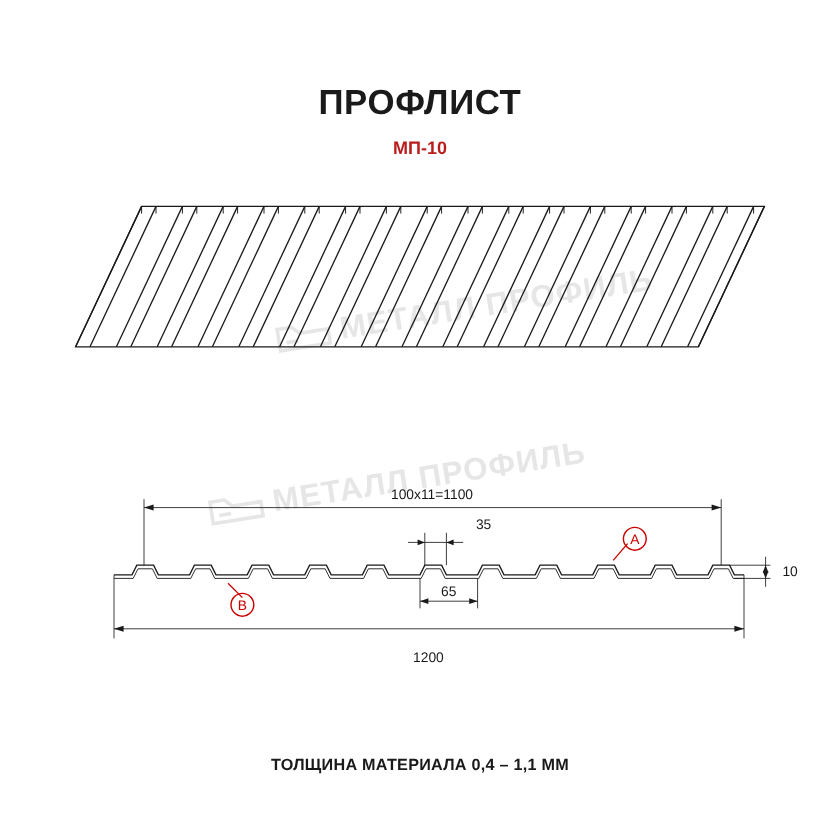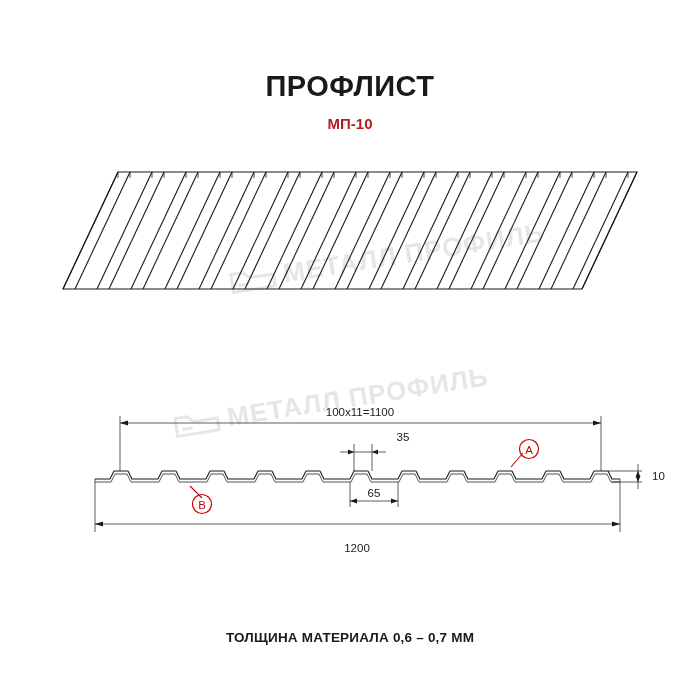--- a/index.html
+++ b/index.html
@@ -228,15 +228,15 @@
 
     <text x="360" y="404" text-anchor="middle" font-family="Liberation Sans, sans-serif" font-size="11.5" fill="#1a1a1a">100x11=1100</text>
     <text x="403" y="429" text-anchor="middle" font-family="Liberation Sans, sans-serif" font-size="11.5" fill="#1a1a1a">35</text>
     <text x="374" y="485" text-anchor="middle" font-family="Liberation Sans, sans-serif" font-size="11.5" fill="#1a1a1a">65</text>
     <text x="357" y="540" text-anchor="middle" font-family="Liberation Sans, sans-serif" font-size="11.5" fill="#1a1a1a">1200</text>
     <text x="652" y="468" text-anchor="start" font-family="Liberation Sans, sans-serif" font-size="11.5" fill="#1a1a1a">10</text>
     <text x="529" y="441.5" text-anchor="middle" font-family="Liberation Sans, sans-serif" font-size="11.5" fill="#cc0000">A</text>
     <text x="202" y="496.5" text-anchor="middle" font-family="Liberation Sans, sans-serif" font-size="11.5" fill="#cc0000">B</text>
   </svg>
 
-  <div class="footnote">ТОЛЩИНА МАТЕРИАЛА 0,6 – 0,7 ММ</div>
+  <div class="footnote">ТОЛЩИНА МАТЕРИАЛА 0,4 – 1,1 ММ</div>
 
 </div>
 
 </body></html>

